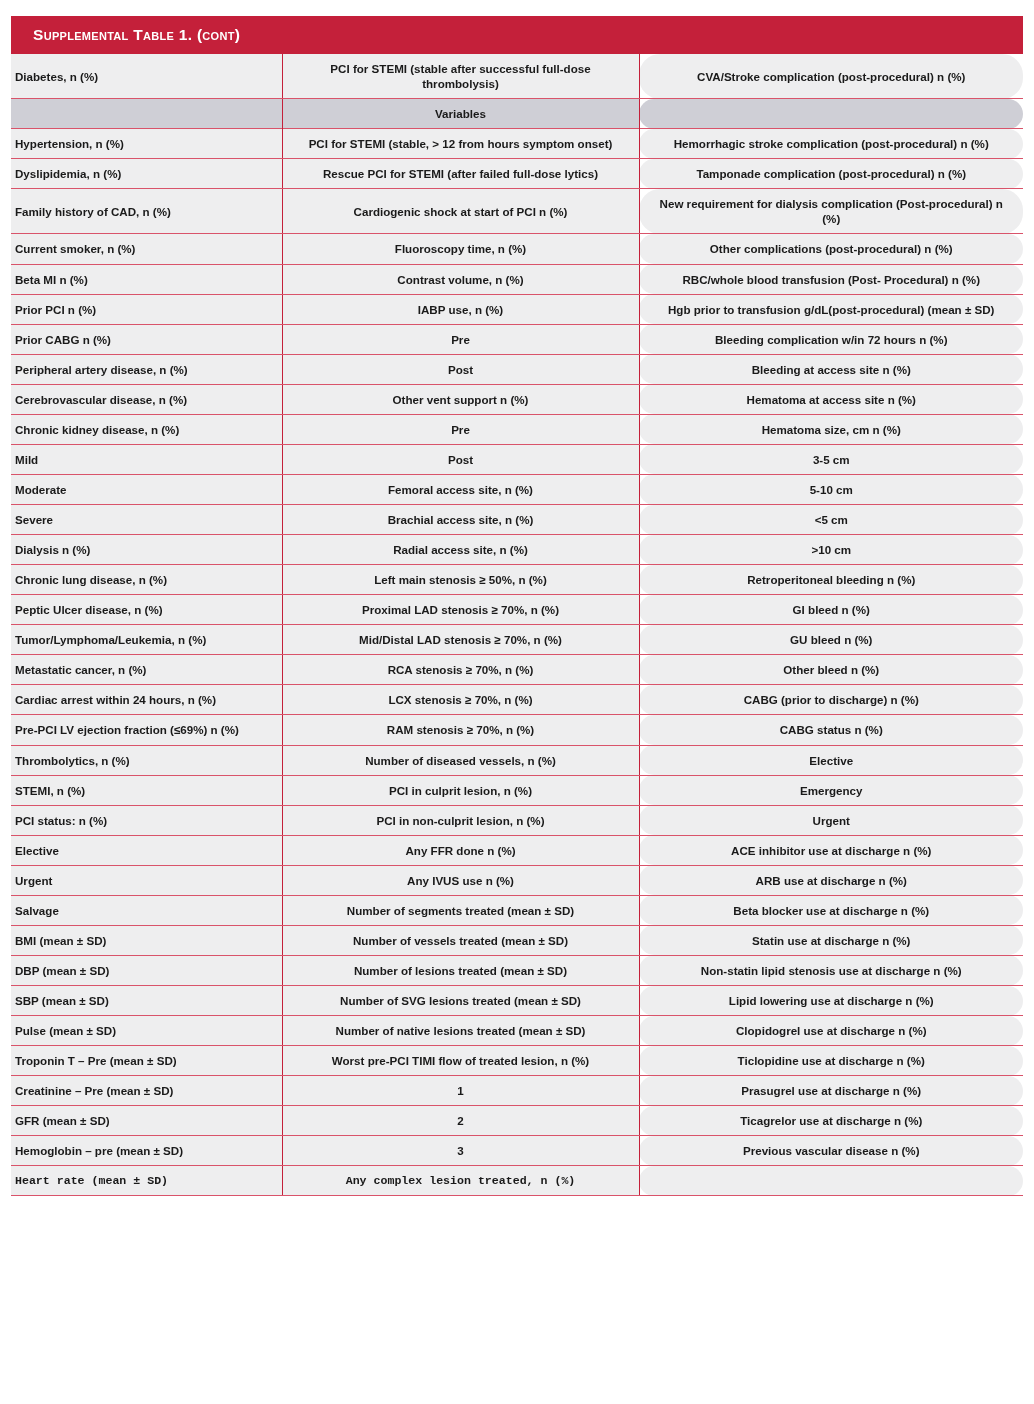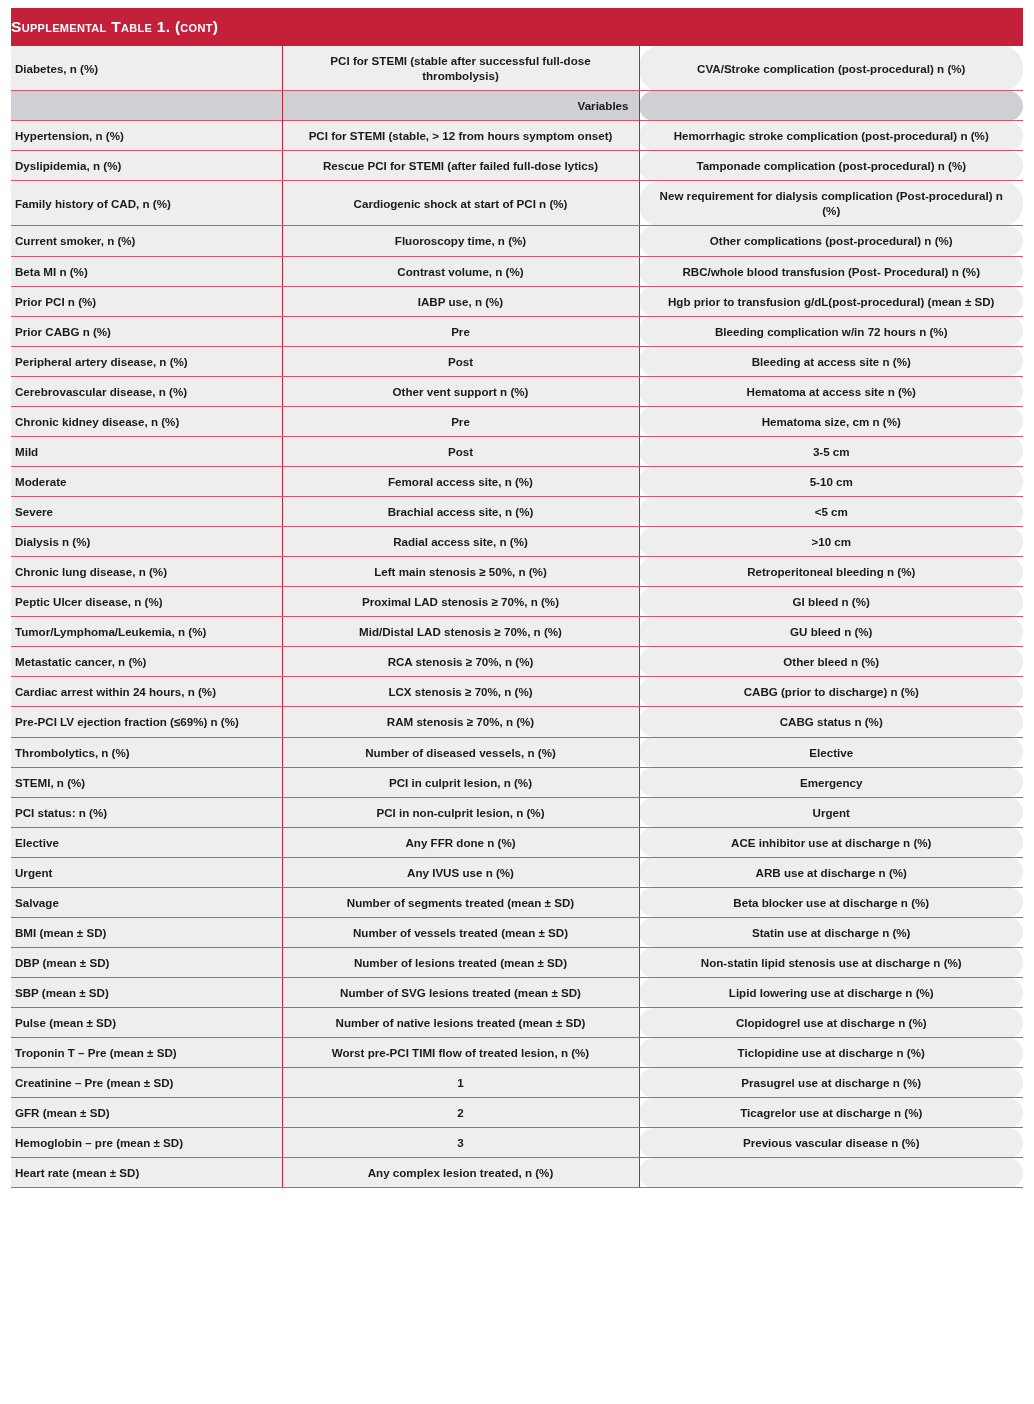--- a/index.html
+++ b/index.html
@@ -23,22 +23,23 @@
     padding: 8px 11px 0 11px;
   }
 
   
   .title-bar {
     background: #c4203a;
     color: #ffffff;
     height: 38px;
     display: flex;
     align-items: center;
-    padding: 0 0;
+    padding: 0 22px;
     box-sizing: border-box;
+    margin-top: 8px;
   }
   .title-text {
     font-size: 15.5px;
     font-weight: bold;
     font-variant: small-caps;
     letter-spacing: 0.3px;
     line-height: 1;
     white-space: nowrap;
   }
 
@@ -77,30 +78,30 @@
   table.tbl td.col3 { border-right: none; border-radius: 21px; }
 
   
   table.tbl tr.first-row td { border-top: none; }
 
   
   table.tbl tr.variables-row td {
     background: #cfcfd6;
     border-top: none;
     border-bottom: none;
-    text-align: right;
+    text-align: center;
     padding: 7px 10px;
   }
   table.tbl tr.variables-row td.col1 { border-left: none; }
 
   
   table.tbl tr.after-variables td { border-top: 1.4px solid #d9536a; margin-top: 24px; }
 
   
-  table.tbl tr.last-row td { border-bottom: 1.8px solid #d9536a; }
+  table.tbl tr.last-row td { border-bottom: 1.8px solid #d9536a; font-family: Liberation Mono, monospace; }
 
   table.tbl td.empty { color: transparent; }
 </style>
 </head>
 <body>
 
 <div class="page">
 
   <div class="title-bar">
     <span class="title-text">Supplemental Table 1. (cont)</span>

